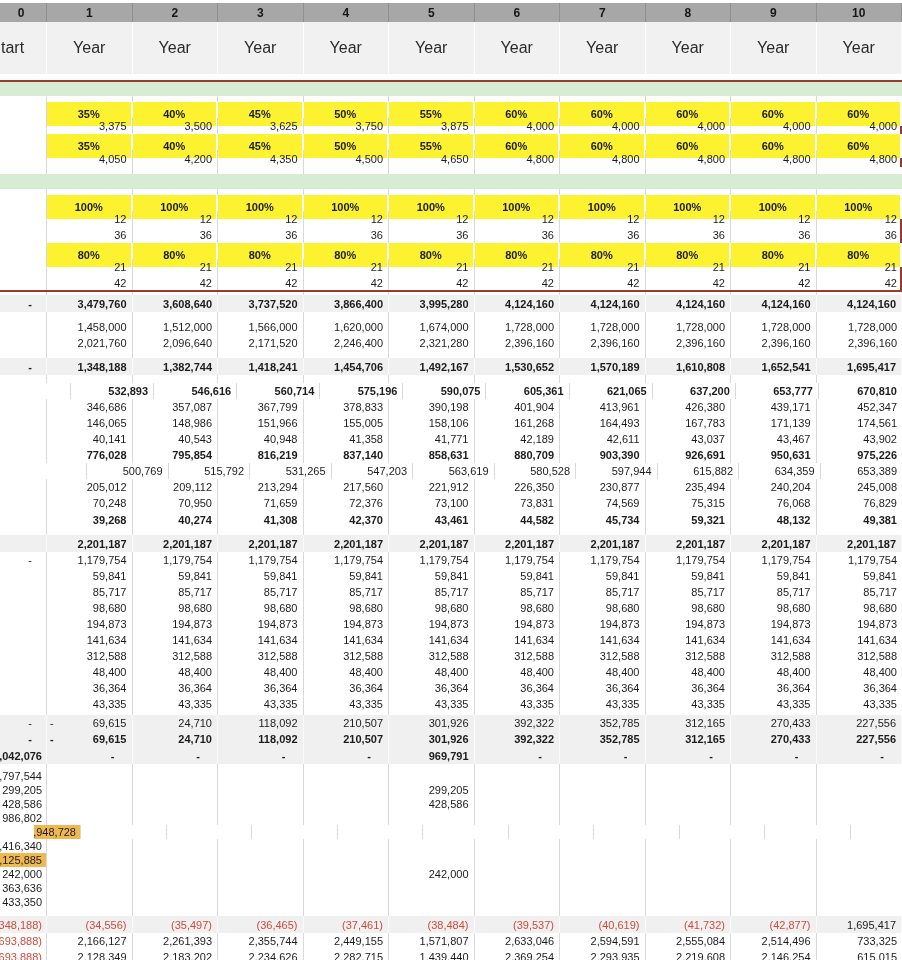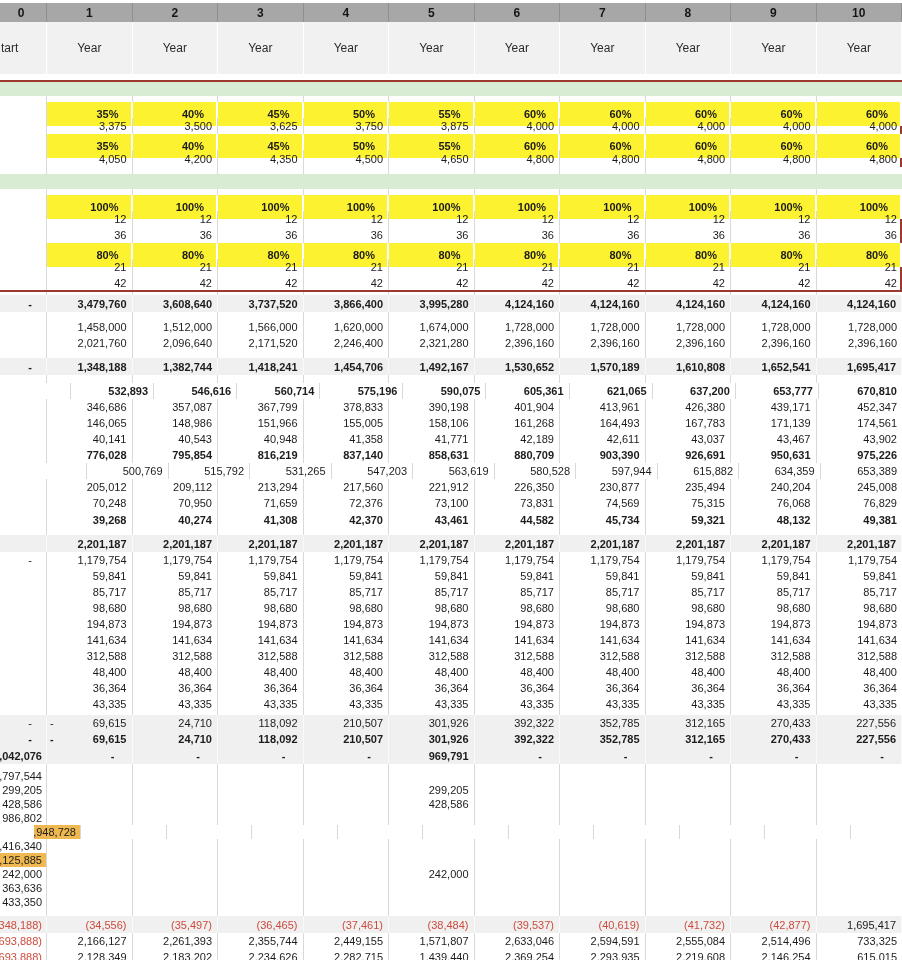--- a/index.html
+++ b/index.html
@@ -15,29 +15,29 @@
     border-right:1px solid var(--grid);box-sizing:border-box;
   }
   .cell:last-child{border-right:none;}
   .bold .cell,.cell.bold{font-weight:700;}
   
   .colhead{height:19px;}
   .colhead .cell{background:var(--headgray);justify-content:center;font-weight:700;font-size:12px;
     border-right:1px solid var(--headsep);padding:0;color:#161616;}
   
   .subhead{height:52px;margin-bottom:6px;}
-  .subhead .cell{background:var(--subhead);justify-content:center;font-size:12px;
+  .subhead .cell{background:var(--subhead);justify-content:center;font-size:16px;
     border-right:1px solid #ffffff;padding:0;color:#2b2b2b;}
   .subhead .cell.c0{justify-content:flex-start;padding-left:1px;}
   
   .redbox{border:2px solid var(--boxborder);border-left:none;width:902px;box-sizing:border-box;background:#ffffff;}
   .row.green{display:block;background:var(--green);}
   .row.yellow .cell{background:#ffffff;}
   .row.yellow .cell:not(.c0){
-    background:var(--yellow);font-weight:700;padding:12px;
+    background:var(--yellow);justify-content:center;font-weight:700;padding:12px;
     border-right:2px solid #ffffff;}
   .row.gray .cell{background:var(--graybg);border-right:1px solid #fafafa;}
   .row.spacer .cell{background:#ffffff;}
   .cell.dash{padding-right:17px;}
   .cell.c0.dash{padding-right:14px;}
   .cell.c0{padding-right:4px;}
   .cell.red{color:var(--red);}
   .cell.fill-orange{background:var(--orange) !important;}
   .cell .minus{margin-right:auto;}
 </style>

